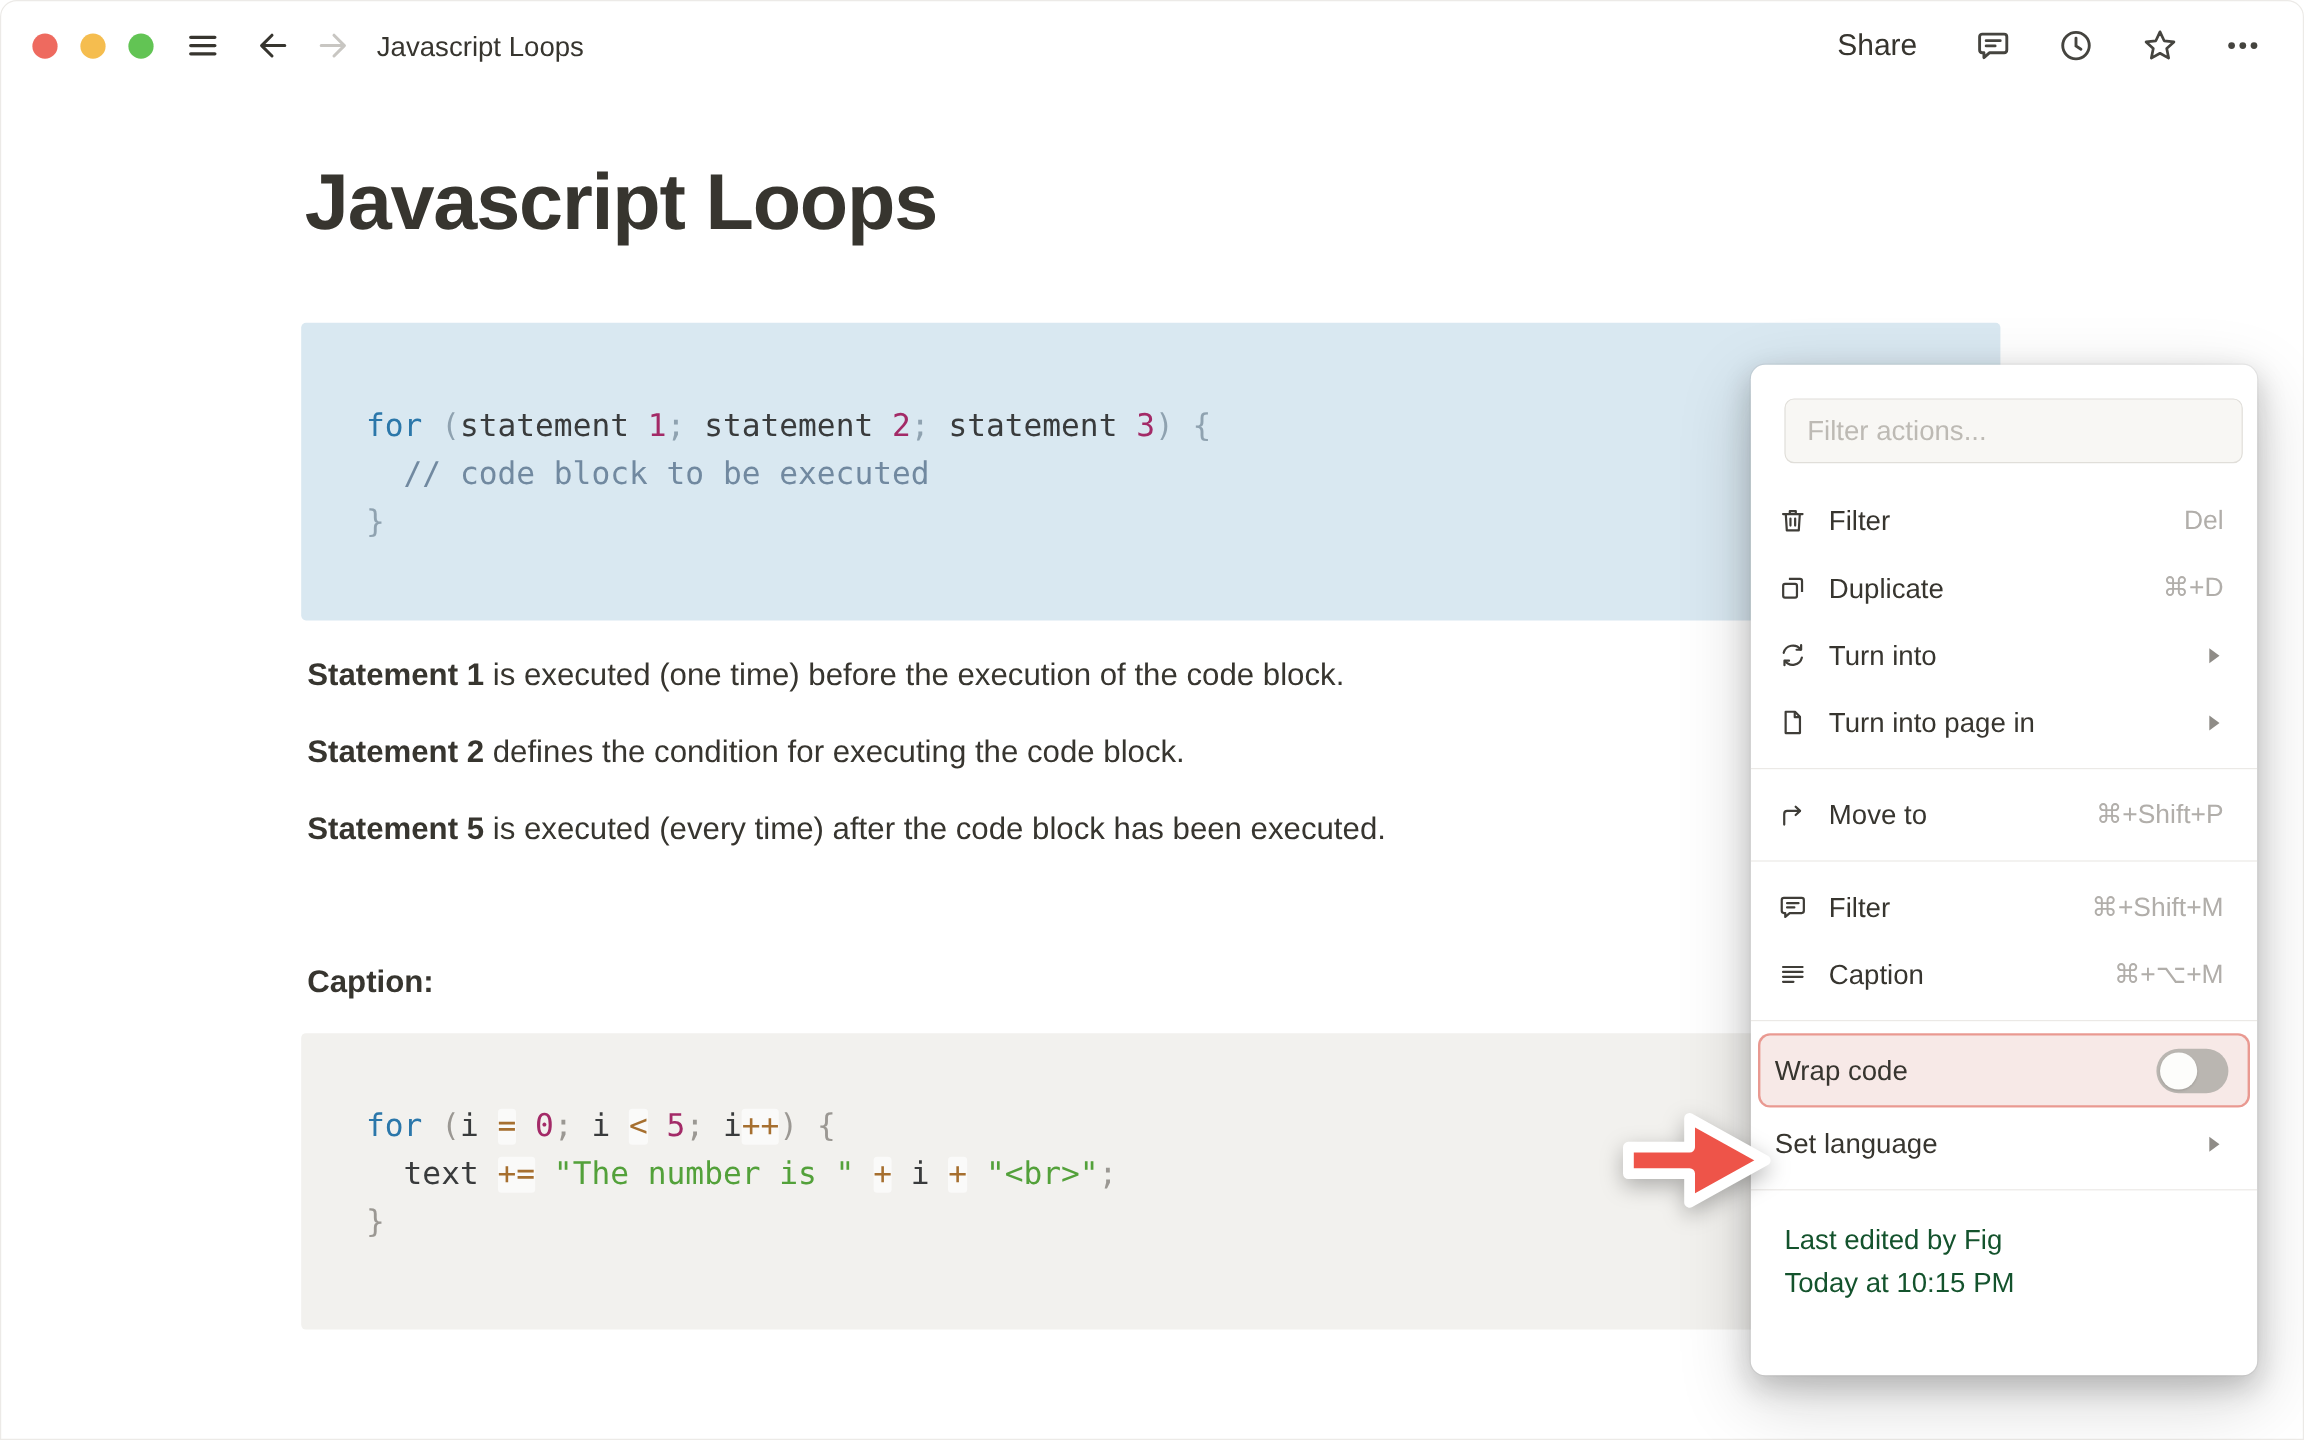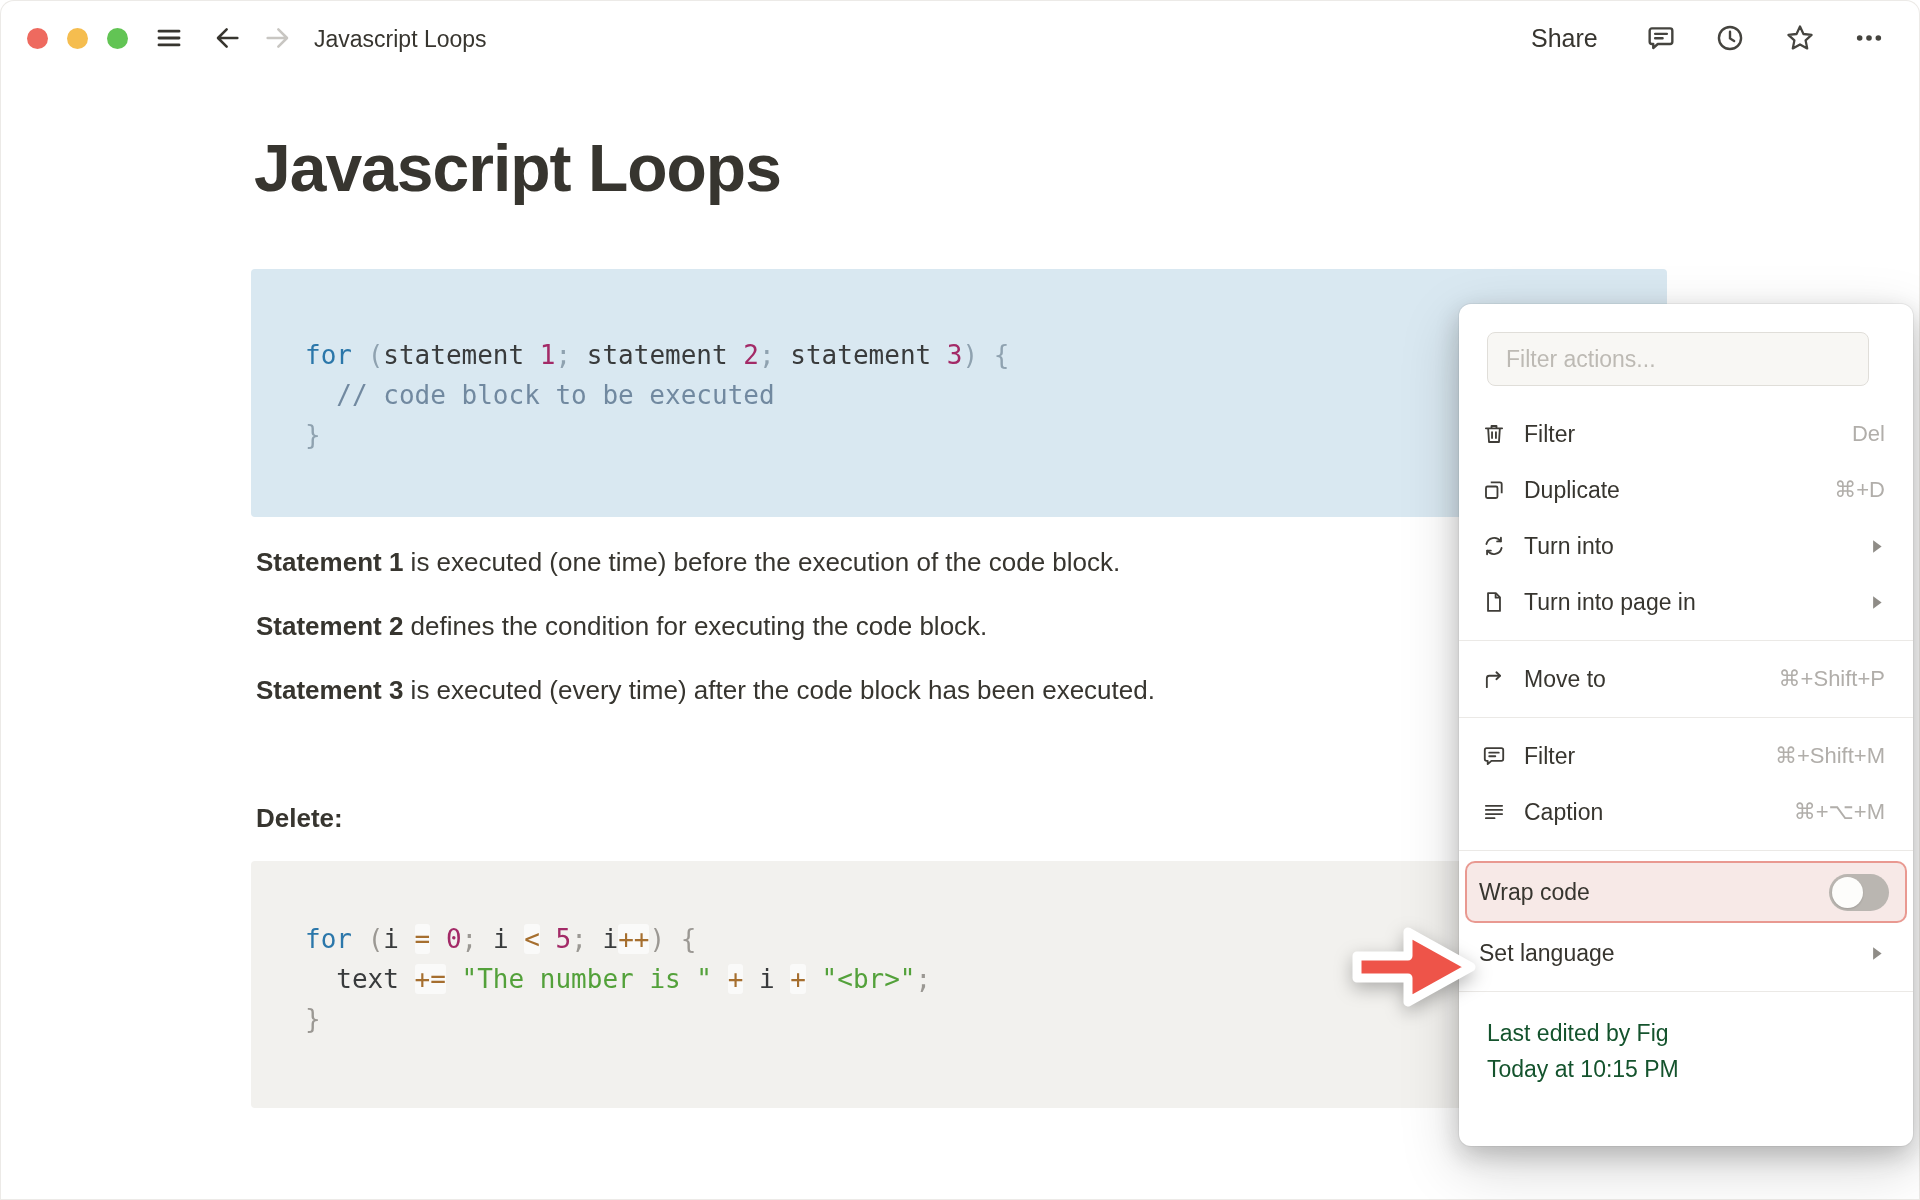--- a/index.html
+++ b/index.html
@@ -42,21 +42,21 @@
   .tok-com{color:#7189a0;}
   .tok-op{color:#a66f2f;background:rgba(255,255,255,.62);border-radius:3px;}
   .tok-str{color:#53a13a;}
   .cb1 .tok-pun{color:#8fa2b0;}
   .cb2 .tok-pun{color:#9b9893;}
   .para{position:absolute;left:256px;margin:0;font-size:26px;line-height:34px;color:#37352f;}
   .para b{font-weight:700;}
   .example{font-weight:700;}
 
   
-  .menu{position:absolute;left:1459px;top:304px;width:454px;height:842px;box-sizing:border-box;
+  .menu{position:absolute;left:1459px;top:304px;width:422px;height:842px;box-sizing:border-box;
     background:#fff;border-radius:12px;overflow:hidden;z-index:5;
     box-shadow:0 0 0 1px rgba(15,15,15,.05), 0 9px 24px rgba(15,15,15,.2), 0 20px 60px rgba(15,15,15,.18);}
   .filter{display:block;box-sizing:border-box;margin:28px 28px 20px;width:382px;height:54px;
     background:#f8f7f4;border:1px solid #e0ded9;border-radius:8px;outline:none;
     font-family:"Liberation Sans", sans-serif;font-size:23px;color:#37352f;padding:0 18px;}
   .filter::placeholder{color:#bdbab4;}
   .menu-item{display:flex;align-items:center;height:56px;margin:0 8px;padding:0 20px 0 12px;
     border-radius:6px;font-size:23px;color:#37352f;}
   .menu-item.highlight{background:#f7e9e7;border:2px solid rgba(222,88,74,.55);border-radius:10px;
     margin:2px 6px;height:62px;box-sizing:border-box;padding-right:16px;}
@@ -126,23 +126,23 @@
         </svg>
     </div>
   </div>
 
   <h1 class="doc-title">Javascript Loops</h1>
 
   <div class="codeblock cb1"><div class="code-line"><span class="tok-kw">for</span><span class="tok-pl"> </span><span class="tok-pun">(</span><span class="tok-pl">statement </span><span class="tok-num">1</span><span class="tok-pun">; </span><span class="tok-pl">statement </span><span class="tok-num">2</span><span class="tok-pun">; </span><span class="tok-pl">statement </span><span class="tok-num">3</span><span class="tok-pun">) {</span></div><div class="code-line"><span class="tok-com">  // code block to be executed</span></div><div class="code-line"><span class="tok-pun">}</span></div></div>
 
   <p class="para" style="top:545px"><b>Statement 1</b><span> is executed (one time) before the execution of the code block.</span></p>
   <p class="para" style="top:609px"><b>Statement 2</b><span> defines the condition for executing the code block.</span></p>
-  <p class="para" style="top:673px"><b>Statement 3</b><span> is executed (every time) after the code block has been executed.</span></p>
-
-  <p class="para example" style="top:801px">Delete:</p>
+  <p class="para" style="top:673px"><b>Statement 5</b><span> is executed (every time) after the code block has been executed.</span></p>
+
+  <p class="para example" style="top:801px">Caption:</p>
 
   <div class="codeblock cb2"><div class="code-line"><span class="tok-kw">for</span><span class="tok-pl"> </span><span class="tok-pun">(</span><span class="tok-pl">i </span><span class="tok-op">=</span><span class="tok-pl"> </span><span class="tok-num">0</span><span class="tok-pun">; </span><span class="tok-pl">i </span><span class="tok-op">&lt;</span><span class="tok-pl"> </span><span class="tok-num">5</span><span class="tok-pun">; </span><span class="tok-pl">i</span><span class="tok-op">++</span><span class="tok-pun">) {</span></div><div class="code-line"><span class="tok-pl">  text </span><span class="tok-op">+=</span><span class="tok-pl"> </span><span class="tok-str">"The number is "</span><span class="tok-pl"> </span><span class="tok-op">+</span><span class="tok-pl"> i </span><span class="tok-op">+</span><span class="tok-pl"> </span><span class="tok-str">"&lt;br&gt;"</span><span class="tok-pun">;</span></div><div class="code-line"><span class="tok-pun">}</span></div></div>
 
   <div class="menu">
     <input class="filter" type="text" placeholder="Filter actions..." style="">
     <div class="menu-list">
         <div class="menu-item">
           <span class="mi-icon">
             <svg width="26" height="26" viewBox="0 0 24 24" fill="none" stroke="currentColor" stroke-width="1.7" stroke-linecap="round" stroke-linejoin="round">
               <path d="M4.5 6.8h15M9.7 6.8V4.6h4.6v2.2M6.6 6.8l.8 12.6h9.2l.8-12.6"></path>

